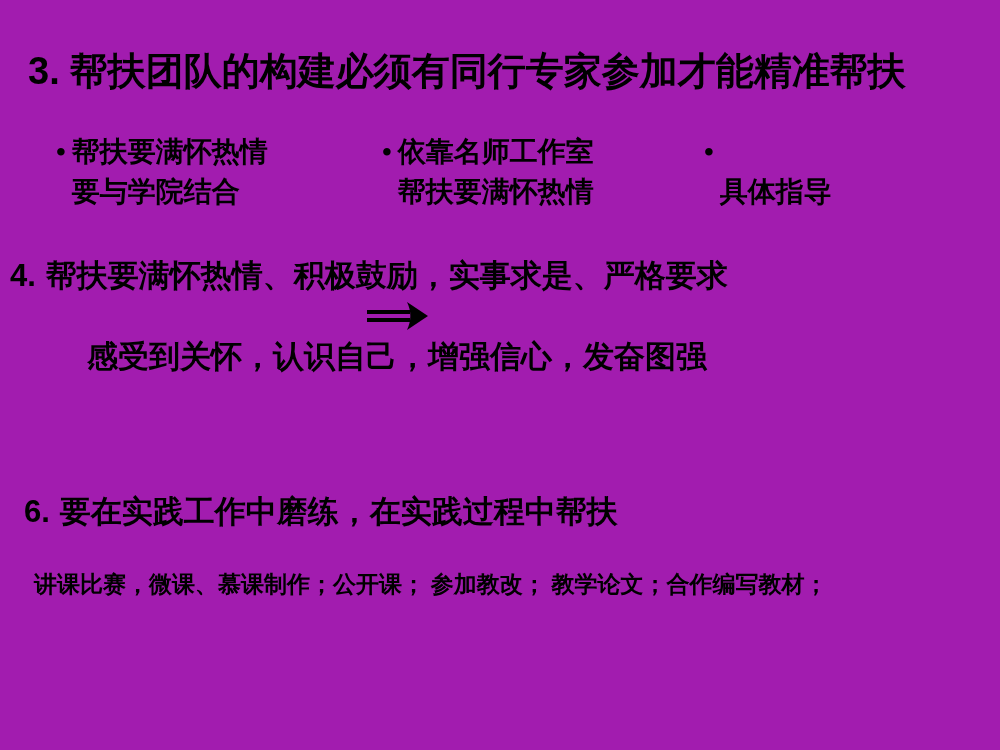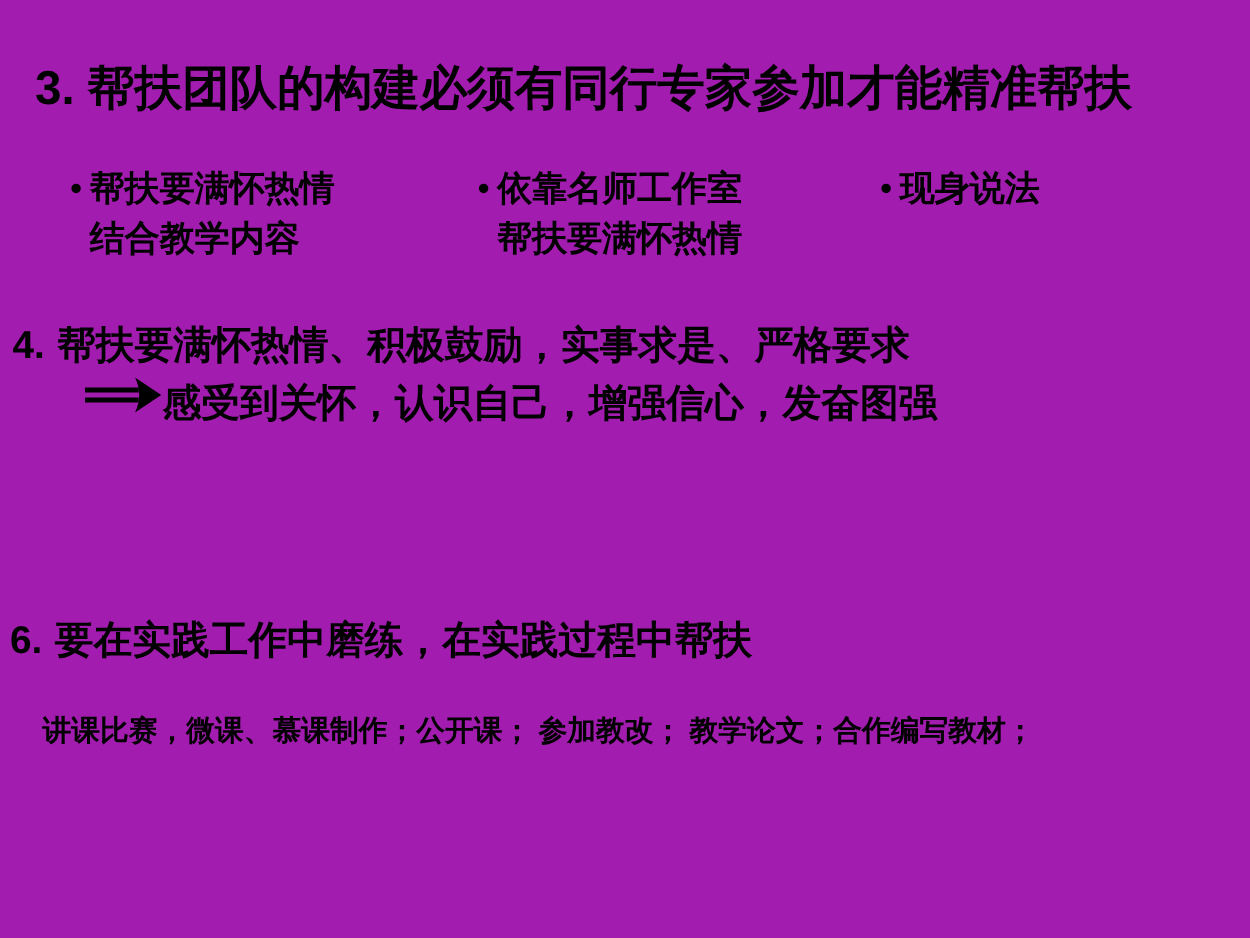--- a/index.html
+++ b/index.html
@@ -45,25 +45,26 @@
   .bullet-col.c3 { left: 704px; }
   .bullet-marker {
     padding-right: 6px;
   }
   .numbered {
     font-size: 31px;
     line-height: 47px;
   }
   .item4 { left: 10px; top: 252px; }
   .item5 { left: 12px; top: 399px; }
-  .item6 { left: 8px; top: 488px; }
+  .item6 { left: 24px; top: 488px; }
   .arrow-line {
     margin-left: 56px;
     display: flex;
-    align-items: flex-start;
+    align-items: center;
+    flex-direction: column;
   }
   .arrow-icon-wrap {
     display: inline-flex;
     align-items: center;
     margin-right: 0px;
   }
   .footer-line {
     left: 34px;
     top: 568px;
     font-size: 23px;
@@ -77,36 +78,37 @@
 <div class="slide">
 
   <div class="line-block heading">
     <span class="num">3.</span><span>帮扶团队的构建必须有同行专家参加才能精准帮扶</span>
   </div>
 
   <div class="bullet-col c1">
     <span class="bullet-marker">•</span>
     <span>
       <span>帮扶要满怀热情</span><br>
-      <span>结合教学内容</span>
+      <span>要与学院结合</span>
     </span>
   </div>
 
   <div class="bullet-col c2">
     <span class="bullet-marker">•</span>
     <span>
       <span>依靠名师工作室</span><br>
       <span>帮扶要满怀热情</span>
     </span>
   </div>
 
   <div class="bullet-col c3">
     <span class="bullet-marker">•</span>
     <span>
-      <span>现身说法</span><br>
+      <br>
+      <span>具体指导</span>
     </span>
   </div>
 
   <div class="line-block numbered item4">
     <div>
       <span class="num">4.</span><span>帮扶要满怀热情、积极鼓励，实事求是、严格要求</span>
     </div>
     <div class="arrow-line">
       <span class="arrow-icon-wrap">
         <svg width="64" height="34" viewBox="0 0 64 34" aria-hidden="true">

